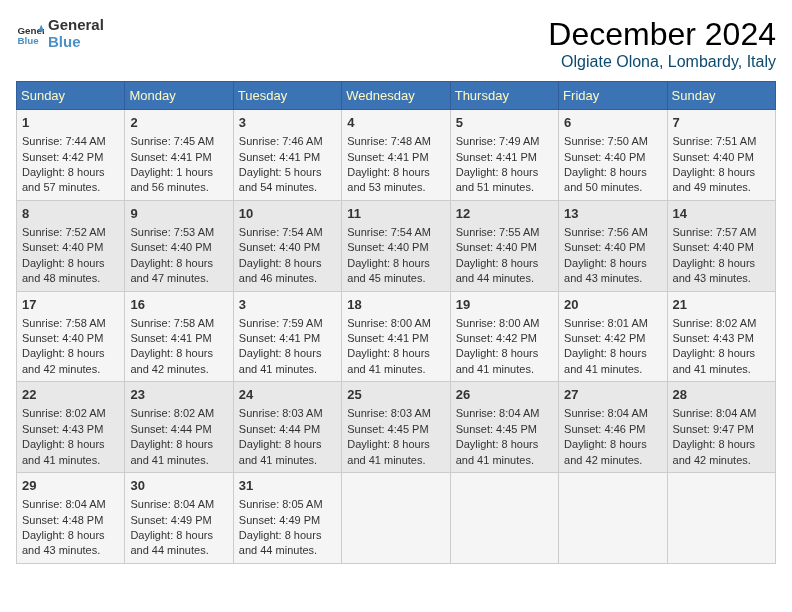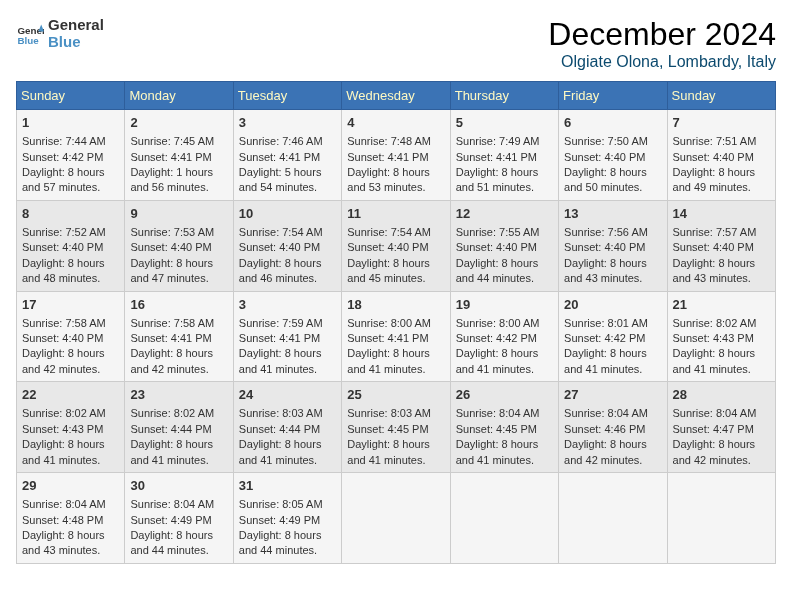--- a/index.html
+++ b/index.html
@@ -139,21 +139,21 @@
         <td><span class="day-num">20</span><span>Sunrise: 8:01 AM</span><br><span>Sunset: 4:42 PM</span><br><span>Daylight: 8 hours and 41 minutes.</span></td>
         <td><span class="day-num">21</span><span>Sunrise: 8:02 AM</span><br><span>Sunset: 4:43 PM</span><br><span>Daylight: 8 hours and 41 minutes.</span></td>
       </tr>
       <tr>
         <td><span class="day-num">22</span><span>Sunrise: 8:02 AM</span><br><span>Sunset: 4:43 PM</span><br><span>Daylight: 8 hours and 41 minutes.</span></td>
         <td><span class="day-num">23</span><span>Sunrise: 8:02 AM</span><br><span>Sunset: 4:44 PM</span><br><span>Daylight: 8 hours and 41 minutes.</span></td>
         <td><span class="day-num">24</span><span>Sunrise: 8:03 AM</span><br><span>Sunset: 4:44 PM</span><br><span>Daylight: 8 hours and 41 minutes.</span></td>
         <td><span class="day-num">25</span><span>Sunrise: 8:03 AM</span><br><span>Sunset: 4:45 PM</span><br><span>Daylight: 8 hours and 41 minutes.</span></td>
         <td><span class="day-num">26</span><span>Sunrise: 8:04 AM</span><br><span>Sunset: 4:45 PM</span><br><span>Daylight: 8 hours and 41 minutes.</span></td>
         <td><span class="day-num">27</span><span>Sunrise: 8:04 AM</span><br><span>Sunset: 4:46 PM</span><br><span>Daylight: 8 hours and 42 minutes.</span></td>
-        <td><span class="day-num">28</span><span>Sunrise: 8:04 AM</span><br><span>Sunset: 4:47 PM</span><br><span>Daylight: 8 hours and 42 minutes.</span></td>
+        <td><span class="day-num">28</span><span>Sunrise: 8:04 AM</span><br><span>Sunset: 9:47 PM</span><br><span>Daylight: 8 hours and 42 minutes.</span></td>
       </tr>
       <tr>
         <td><span class="day-num">29</span><span>Sunrise: 8:04 AM</span><br><span>Sunset: 4:48 PM</span><br><span>Daylight: 8 hours and 43 minutes.</span></td>
         <td><span class="day-num">30</span><span>Sunrise: 8:04 AM</span><br><span>Sunset: 4:49 PM</span><br><span>Daylight: 8 hours and 44 minutes.</span></td>
         <td><span class="day-num">31</span><span>Sunrise: 8:05 AM</span><br><span>Sunset: 4:49 PM</span><br><span>Daylight: 8 hours and 44 minutes.</span></td>
         <td class="empty-cell"></td>
         <td class="empty-cell"></td>
         <td class="empty-cell"></td>
         <td class="empty-cell"></td>
       </tr>

